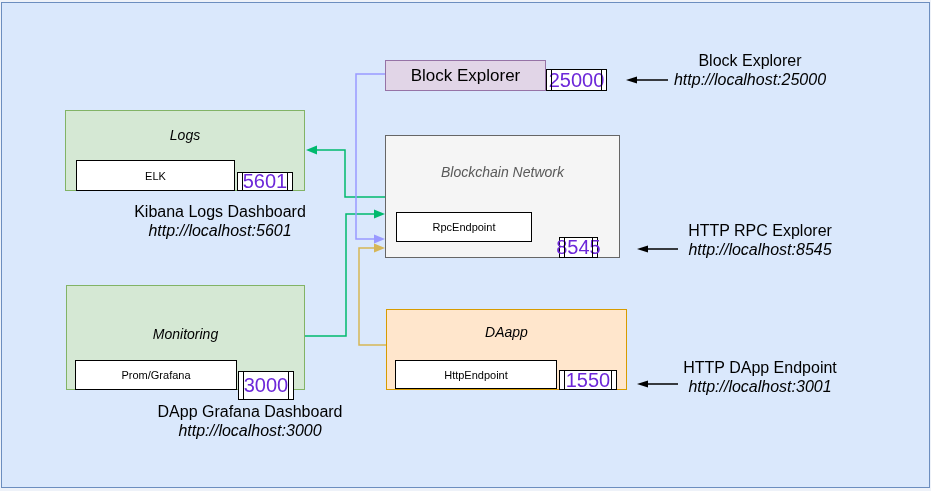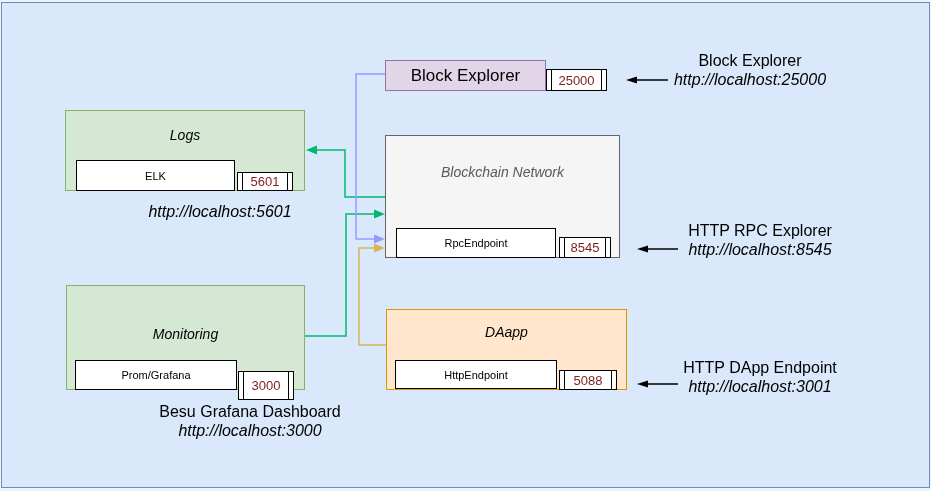--- a/index.html
+++ b/index.html
@@ -34,21 +34,21 @@
   .bex {
     position:absolute; z-index:2;
     background:var(--purple-fill); border:1px solid var(--purple-stroke);
     display:flex; align-items:center; justify-content:center;
     font-size:17px; color:#000;
   }
   .port {
     position:absolute; z-index:4;
     background:var(--node-fill); border:1px solid var(--node-stroke);
     display:flex; align-items:center; justify-content:center;
-    font-size:13px; color:#7f1d1d;
+    font-size:20px; color:#6d28d9;
   }
   .port::before, .port::after {
     content:""; position:absolute; top:0; bottom:0; width:0;
     border-left:1px solid var(--node-stroke);
   }
   .port::before { left:4px; }
   .port::after  { right:4px; }
   .caption {
     position:absolute; z-index:2; text-align:center;
     font-size:16px; line-height:19px; color:#000;
@@ -101,62 +101,63 @@
   <div class="group green" style="left:65px; top:110px; width:240px; height:81px">
     <div class="group-title" style="top:16px">Logs</div>
   </div>
   <div class="node" style="left:76px; top:160px; width:159px; height:31px">
     <span>ELK</span>
   </div>
   <div class="port" style="left:237px; top:172px; width:56px; height:19px">
     <span>5601</span>
   </div>
   <div class="caption" style="left:90px; top:202px; width:260px">
+    <div>Kibana Logs Dashboard</div>
     <div class="url">http://localhost:5601</div>
   </div>
 
   <div class="group green" style="left:66px; top:285px; width:239px; height:105px">
     <div class="group-title" style="top:40px">Monitoring</div>
   </div>
   <div class="node" style="left:75px; top:360px; width:162px; height:30px">
     <span>Prom/Grafana</span>
   </div>
   <div class="port" style="left:238px; top:371px; width:56px; height:29px">
     <span>3000</span>
   </div>
   <div class="caption" style="left:120px; top:402px; width:260px">
-    <div>Besu Grafana Dashboard</div>
+    <div>DApp Grafana Dashboard</div>
     <div class="url">http://localhost:3000</div>
   </div>
 
   <div class="bex" style="left:385px; top:60px; width:161px; height:31px">
     <span>Block Explorer</span>
   </div>
   <div class="port" style="left:546px; top:69px; width:61px; height:22px">
     <span>25000</span>
   </div>
 
   <div class="group gray" style="left:385px; top:135px; width:235px; height:123px">
     <div class="group-title gray-text" style="top:28px">Blockchain Network</div>
   </div>
-  <div class="node" style="left:396px; top:228px; width:160px; height:30px">
+  <div class="node" style="left:396px; top:212px; width:136px; height:30px">
     <span>RpcEndpoint</span>
   </div>
-  <div class="port" style="left:559px; top:237px; width:52px; height:21px">
+  <div class="port" style="left:559px; top:237px; width:39px; height:21px">
     <span>8545</span>
   </div>
 
   <div class="group orange" style="left:386px; top:309px; width:241px; height:81px">
     <div class="group-title" style="top:14px">DAapp</div>
   </div>
   <div class="node" style="left:395px; top:360px; width:162px; height:29px">
     <span>HttpEndpoint</span>
   </div>
   <div class="port" style="left:559px; top:370px; width:58px; height:20px">
-    <span>5088</span>
+    <span>1550</span>
   </div>
 
   <div class="caption" style="left:640px; top:51px; width:220px">
     <div>Block Explorer</div>
     <div class="url">http://localhost:25000</div>
   </div>
   <div class="caption" style="left:650px; top:221px; width:220px">
     <div>HTTP RPC Explorer</div>
     <div class="url">http://localhost:8545</div>
   </div>

